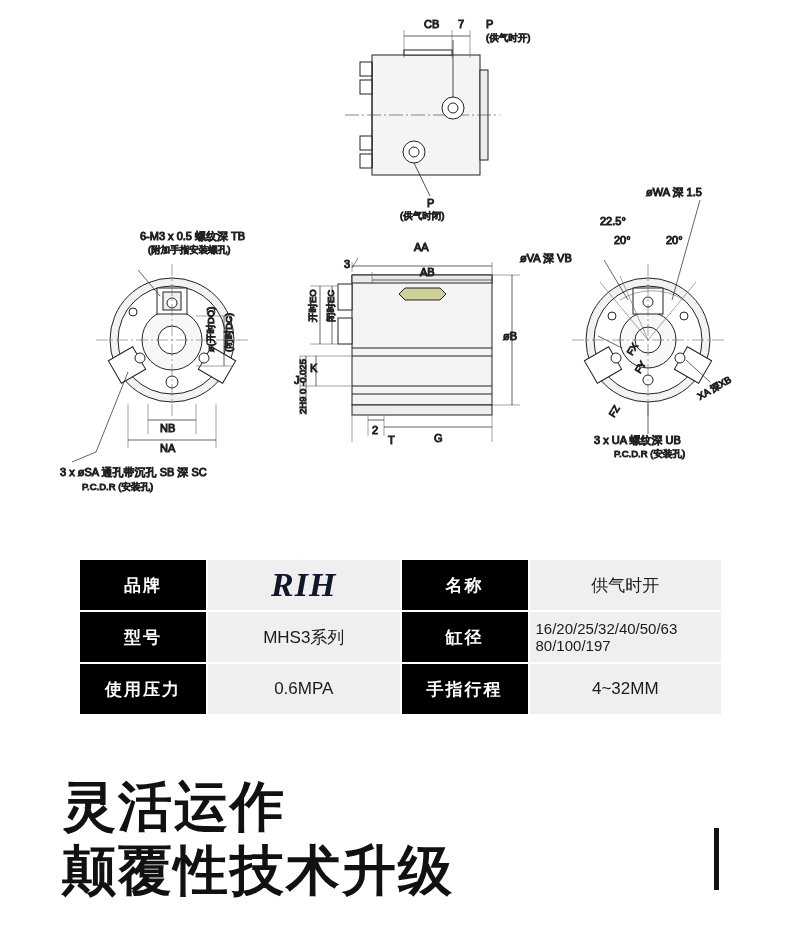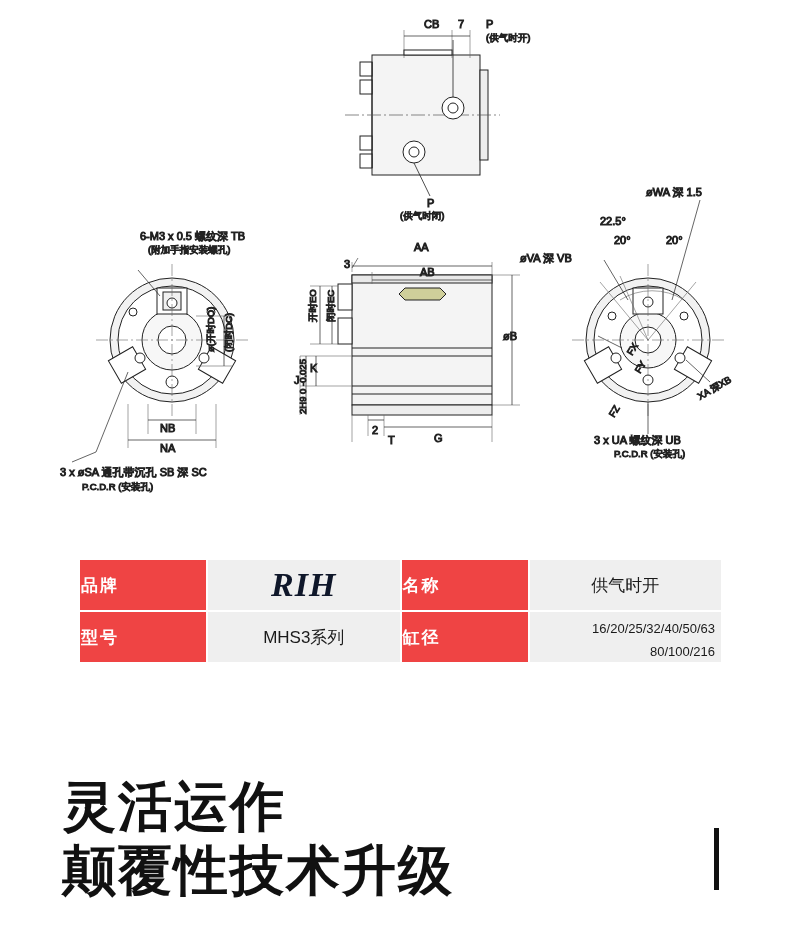--- a/index.html
+++ b/index.html
@@ -47,45 +47,45 @@
     border-collapse: collapse;
     table-layout: fixed;
   }
   #spec-table td {
     border: 2px solid #ffffff;
     height: 48px;
     vertical-align: middle;
     font-size: 17px;
   }
   td.hdr {
-    background: #ef4444;
+    background: #000000;
     color: #ffffff;
+    text-align: center;
     font-weight: bold;
     letter-spacing: 2px;
     width: 124px;
   }
   td.val {
     background: #efefef;
     color: #1a1a1a;
     text-align: center;
     padding: 0 6px;
   }
   .brand-logo {
     color: #0f172a;
     font-family: "Liberation Serif", serif;
     font-weight: bold;
     font-style: italic;
     font-size: 34px;
     letter-spacing: 1px;
   }
   .bore-val {
-    font-size: 13px;
+    font-size: 15px;
     line-height: 1.15;
-    text-align: right;
-    margin-top: 8px;
+    text-align: left;
   }
 
   
   #headline {
     position: absolute;
     left: 62px;
     top: 775px;
     width: 700px;
   }
   #headline .line {
@@ -317,22 +317,28 @@
       </td>
       <td class="hdr">名称</td>
       <td class="val">供气时开</td>
     </tr>
     <tr>
       <td class="hdr">型号</td>
       <td class="val">MHS3系列</td>
       <td class="hdr">缸径</td>
       <td class="val">
         <div class="bore-val">16/20/25/32/40/50/63</div>
-        <div class="bore-val">80/100/216</div>
+        <div class="bore-val">80/100/197</div>
       </td>
+    </tr>
+    <tr>
+      <td class="hdr">使用压力</td>
+      <td class="val">0.6MPA</td>
+      <td class="hdr">手指行程</td>
+      <td class="val">4~32MM</td>
     </tr>
   </tbody>
 </table>
 
 <div id="headline">
   <div class="line">灵活运作</div>
   <div class="line">颠覆性技术升级</div>
 </div>
 <div id="accent-bar"></div>
 

